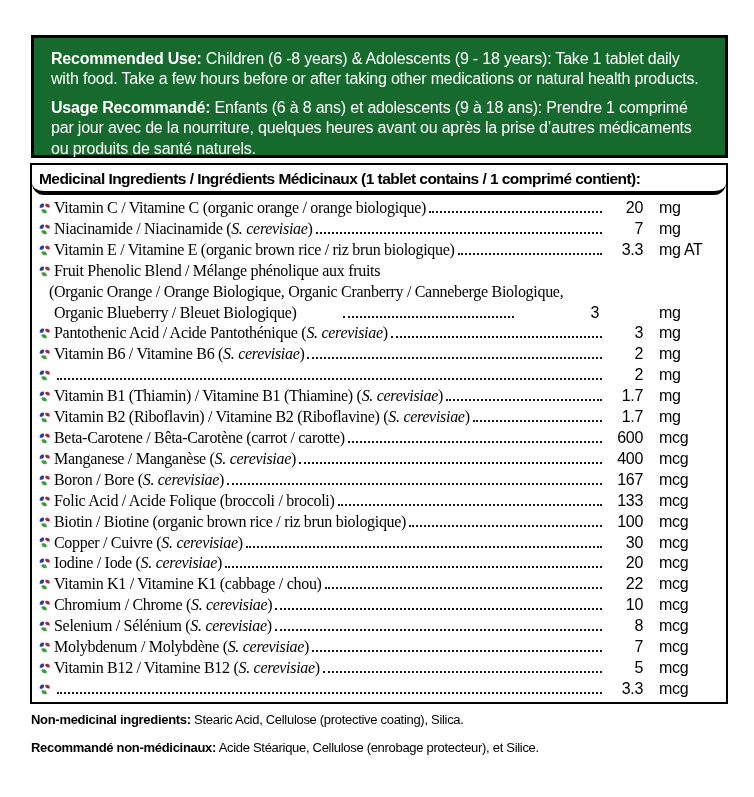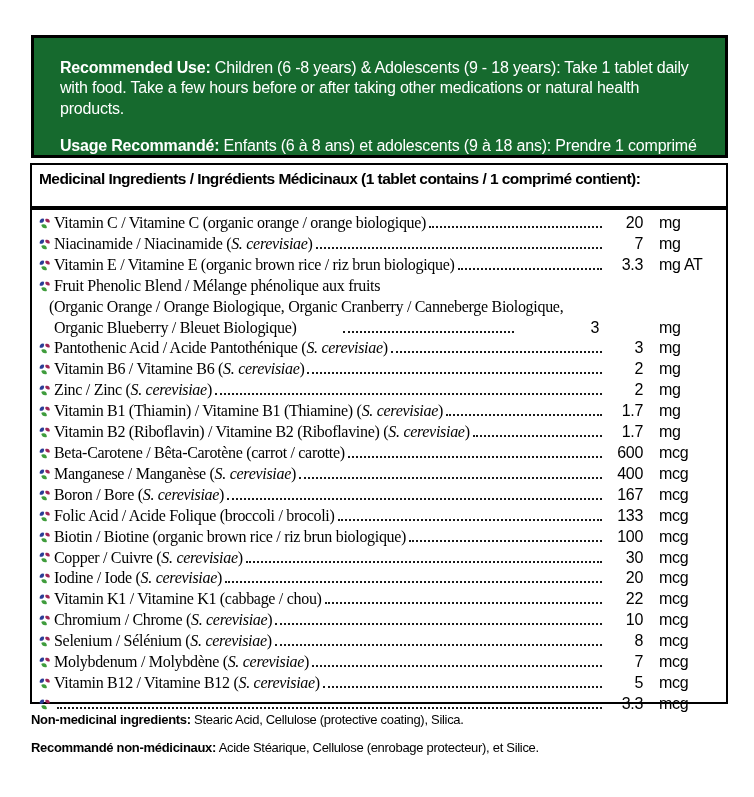--- a/index.html
+++ b/index.html
@@ -15,39 +15,40 @@
   .green-box {
     position: absolute; left: 31px; top: 35px; width: 697px; height: 123px;
     box-sizing: border-box;
     background: #166a2e;
     border: 3px solid #000;
     color: #fff;
     padding: 3px 9px 4px 9px;
     font-size: 16px; line-height: 20.4px;
     letter-spacing: -0.2px;
   }
-  .green-box p { margin: 17px; }
+  .green-box p { margin: 8px; }
   .green-box b { font-weight: 700; }
 
   
   .ing-table {
     position: absolute; left: 30px; top: 163px; width: 698px; height: 541px;
     box-sizing: border-box;
     border: 2px solid #000;
     background: #fff;
   }
   .table-header {
     box-sizing: border-box;
-    padding: 5px 7px 18px 7px;
+    padding: 5px 7px 3px 7px;
     border-bottom: 4px solid #000;
     font-weight: 700;
     font-size: 15.5px;
     letter-spacing: -0.55px;
     white-space: nowrap;
     overflow: hidden;
+    border-radius: 12px;
   }
   .rows { padding: 3px 5px 0 5px; }
   .row {
     display: flex; align-items: baseline;
     line-height: 20.9px; font-size: 16px;
     letter-spacing: -0.3px;
     white-space: nowrap;
   }
   .row svg { flex: none; align-self: center; margin: 0 3px 0 1px; }
   .row .name { flex: none; font-family: Liberation Serif, serif; }
@@ -156,21 +157,20 @@
           <span class="leader"></span>
           <span class="value">2</span>
           <span class="unit">mg</span>
         </div>
         <div class="row">
           <svg width="13" height="13" viewBox="0 0 24 24" aria-hidden="true">
     <path class="petal-blue" fill="#2b3e96" d="M9.8,2.6 C5.4,2.2 2.2,5.8 3.1,10.3 C6.9,11.8 10.8,9.6 11.2,5.9 C11.35,4.4 10.9,3.1 9.8,2.6 Z"></path>
     <path class="petal-magenta" fill="#9c2355" d="M14.6,3.4 C18.9,2.0 22.4,5.1 21.7,9.6 C18.1,11.3 14.1,9.5 13.5,6.2 C13.3,5.0 13.7,3.9 14.6,3.4 Z"></path>
     <path class="petal-green" fill="#3f9c3c" d="M6.1,14.9 C6.9,19.6 11.5,22.2 16.3,20.4 C16.8,16.0 13.3,12.6 9.4,13.5 C7.8,13.9 6.6,14.0 6.1,14.9 Z"></path>
   </svg>
-          <span class="name"><span>Zinc / Zinc (</span><i>S. cerevisiae</i><span>)</span></span>
           <span class="leader"></span>
           <span class="value">2</span>
           <span class="unit">mg</span>
         </div>
         <div class="row">
           <svg width="13" height="13" viewBox="0 0 24 24" aria-hidden="true">
     <path class="petal-blue" fill="#2b3e96" d="M9.8,2.6 C5.4,2.2 2.2,5.8 3.1,10.3 C6.9,11.8 10.8,9.6 11.2,5.9 C11.35,4.4 10.9,3.1 9.8,2.6 Z"></path>
     <path class="petal-magenta" fill="#9c2355" d="M14.6,3.4 C18.9,2.0 22.4,5.1 21.7,9.6 C18.1,11.3 14.1,9.5 13.5,6.2 C13.3,5.0 13.7,3.9 14.6,3.4 Z"></path>
     <path class="petal-green" fill="#3f9c3c" d="M6.1,14.9 C6.9,19.6 11.5,22.2 16.3,20.4 C16.8,16.0 13.3,12.6 9.4,13.5 C7.8,13.9 6.6,14.0 6.1,14.9 Z"></path>
   </svg>

